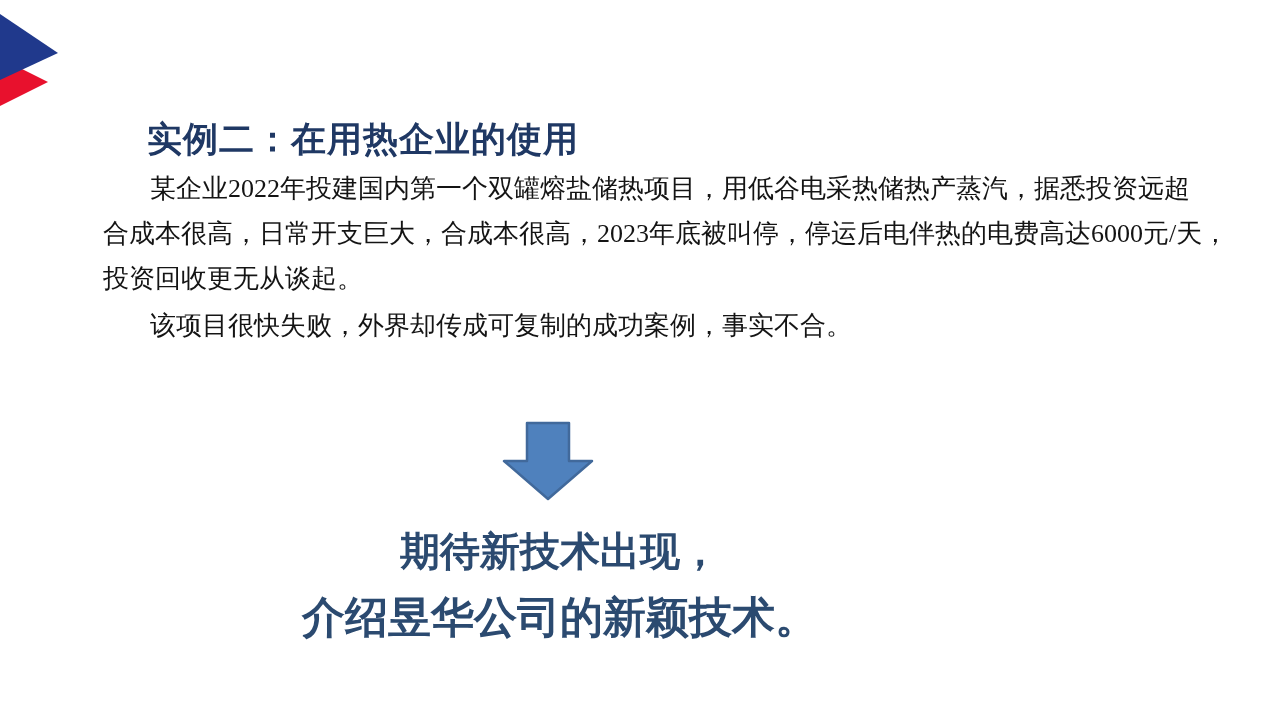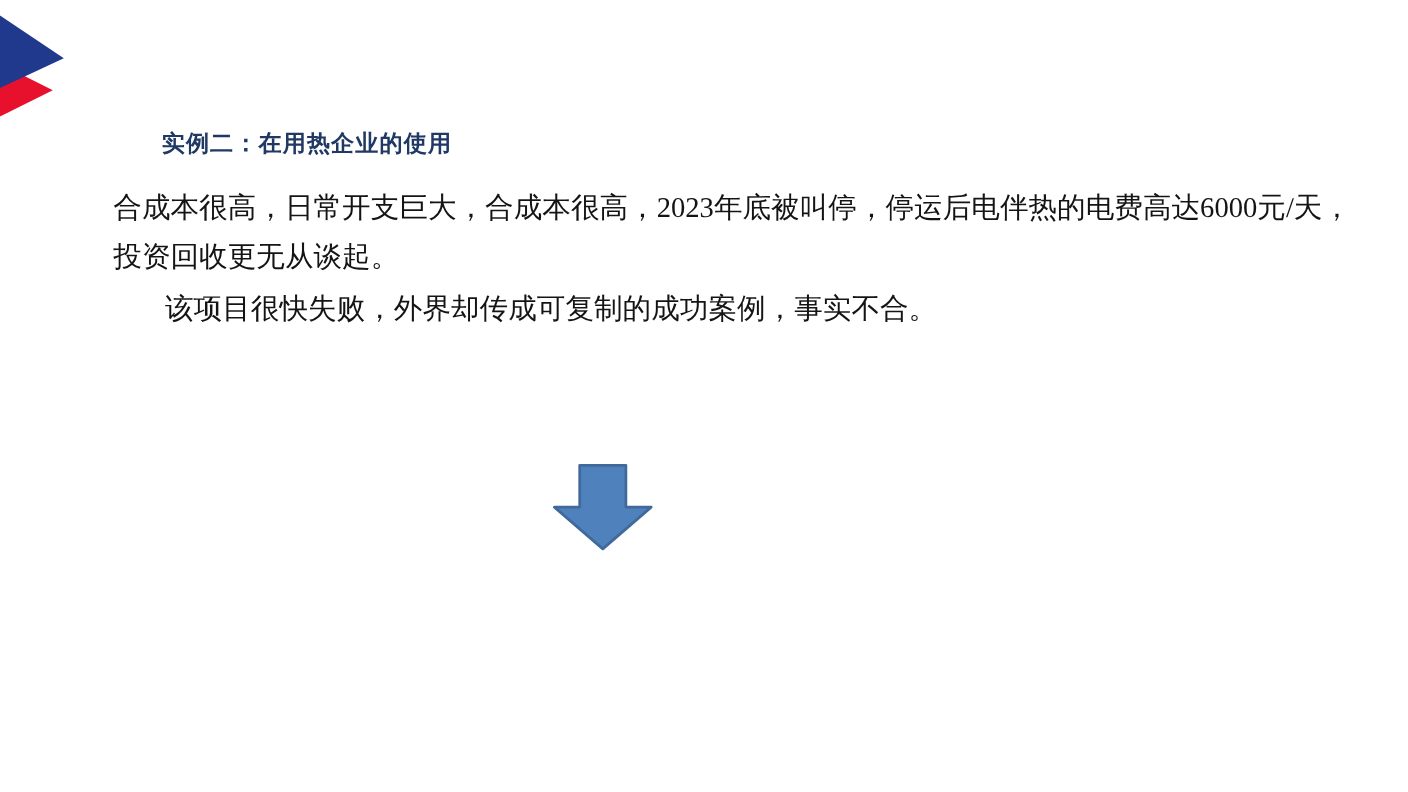--- a/index.html
+++ b/index.html
@@ -26,21 +26,21 @@
   }
   .corner-logo svg { display: block; }
   .tri-red  { fill: var(--corner-red, #E8112D); }
   .tri-blue { fill: var(--corner-blue, #20398C); }
 
   
   .title {
     position: absolute;
     left: 147px;
     top: 116px;
-    font-size: 21px;
+    font-size: 35px;
     font-weight: bold;
     letter-spacing: 1px;
     color: var(--title, #1F3864);
     white-space: nowrap;
   }
 
   
   .body-text {
     position: absolute;
     left: 103px;
@@ -103,23 +103,28 @@
   <div class="corner-logo">
     <svg width="70" height="120" viewBox="0 0 70 120">
       <polygon class="tri-red" points="0,58 48,82 0,106"></polygon>
       <polygon class="tri-blue" points="0,14 58,53 0,80"></polygon>
     </svg>
   </div>
 
   <div class="title">实例二：在用热企业的使用</div>
 
   <div class="body-text">
+    <div class="body-line indent">某企业2022年投建国内第一个双罐熔盐储热项目，用低谷电采热储热产蒸汽，据悉投资远超</div>
     <div class="body-line">合成本很高，日常开支巨大，合成本很高，2023年底被叫停，停运后电伴热的电费高达6000元/天，</div>
     <div class="body-line">投资回收更无从谈起。</div>
     <div class="body-line indent para-gap">该项目很快失败，外界却传成可复制的成功案例，事实不合。</div>
   </div>
 
   <svg class="down-arrow" viewBox="0 0 92 80">
     <polygon points="25,2 67,2 67,40 90,40 46,78 2,40 25,40"></polygon>
   </svg>
 
+  <div class="conclusion">
+    <div class="conclusion-line-1">期待新技术出现，</div>
+    <div class="conclusion-line-2">介绍昱华公司的新颖技术。</div>
+  </div>
 
 </div>
 
 </body></html>

